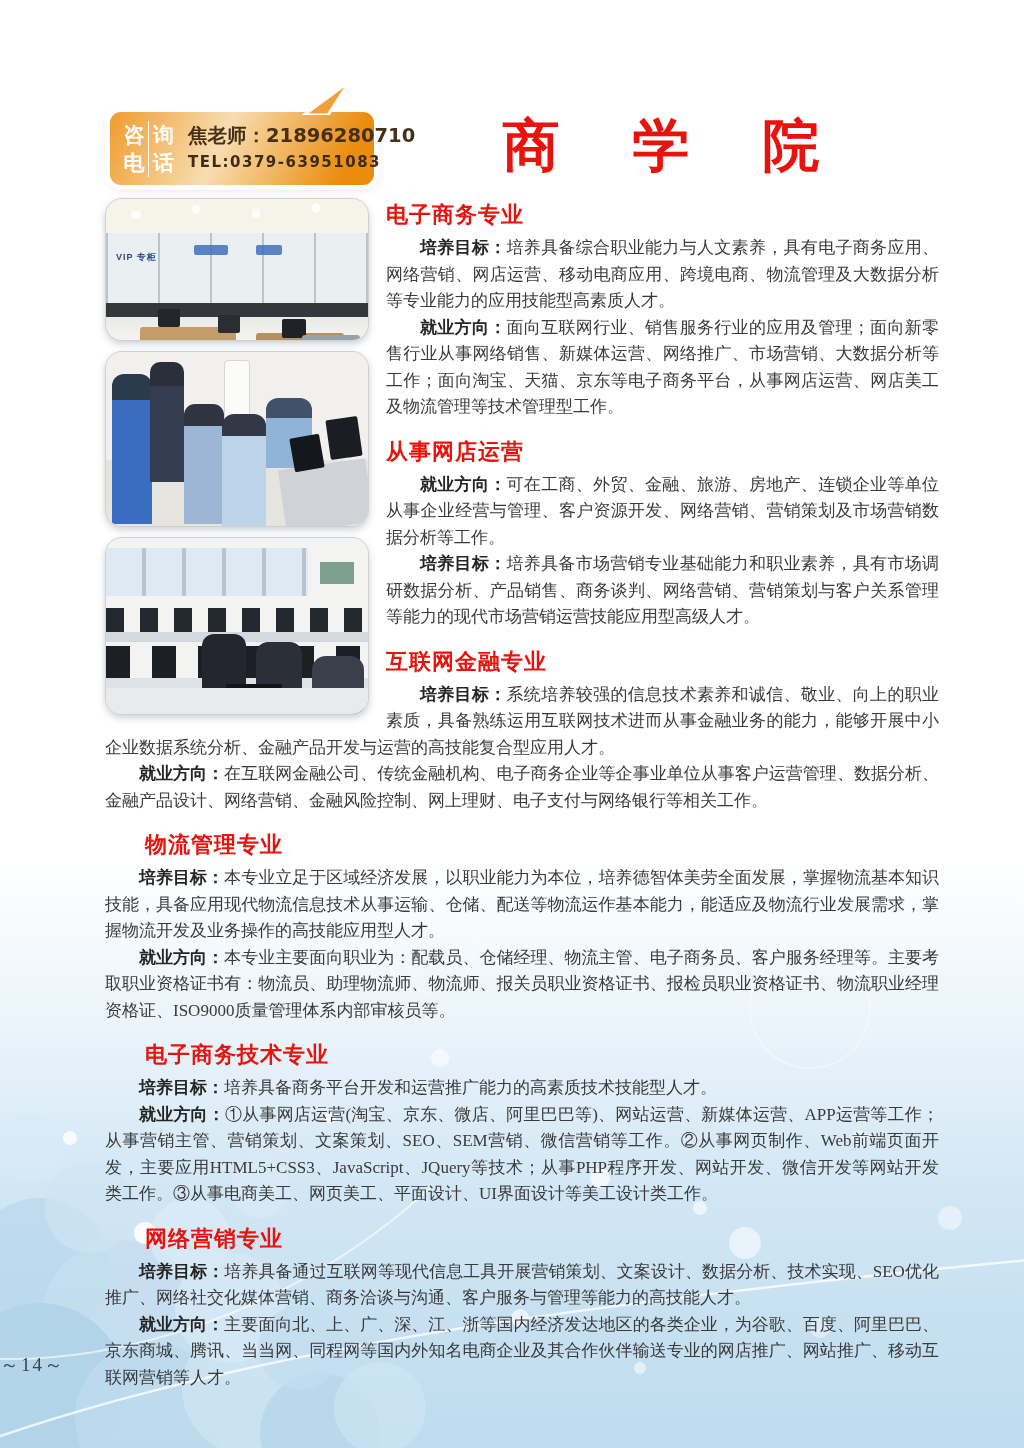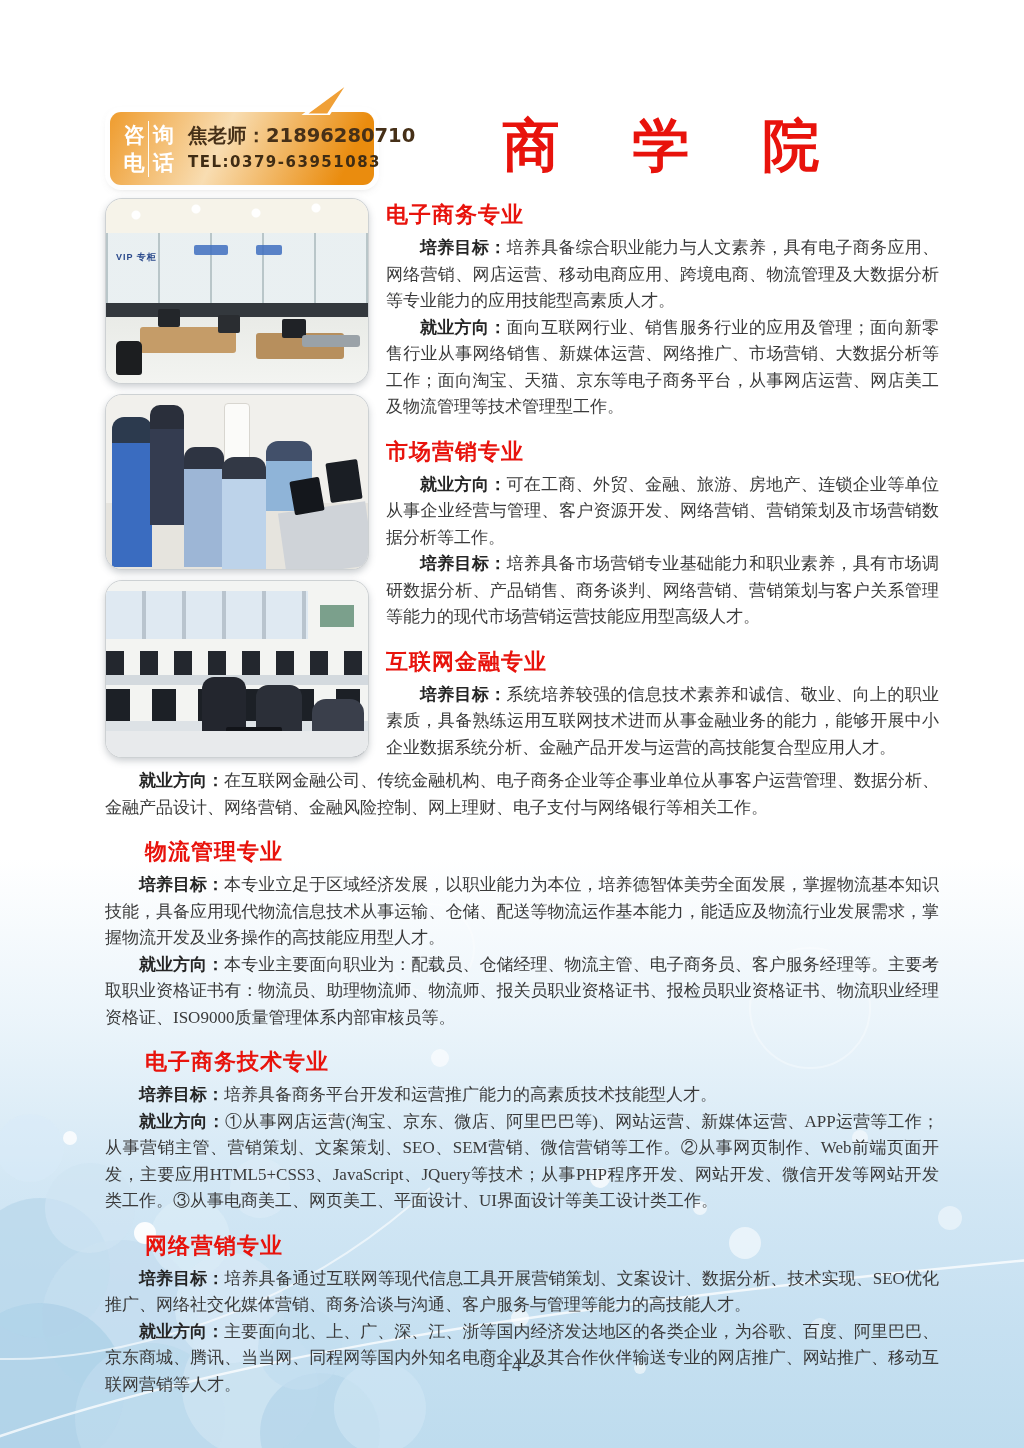--- a/index.html
+++ b/index.html
@@ -58,21 +58,21 @@
   
   .main {
     position:absolute; left:105px; top:198px; width:834px; z-index:2;
   }
   .photo-col { float:left; width:264px; margin-right:17px; }
   .photo {
     position:relative; width:264px; border-radius:17px; overflow:hidden;
     border:1px solid #cdd1d3; box-shadow:0 3px 7px rgba(90,100,110,0.30);
     margin-bottom:10px; background:#eee;
   }
-  .photo.p1 { height:186px; }
+  .photo.p1 { height:143px; }
   .photo.p2 { height:176px; }
   .photo.p3 { height:178px; }
 
   
   .p1 .ceiling { position:absolute; left:0; top:0; right:0; height:34px;
     background:#f6f3e9;
     background-image: radial-gradient(circle 4px at 30px 16px, #fff 0 4px, rgba(255,255,255,0) 5px),
       radial-gradient(circle 4px at 90px 10px, #fff 0 4px, rgba(255,255,255,0) 5px),
       radial-gradient(circle 4px at 150px 14px, #fff 0 4px, rgba(255,255,255,0) 5px),
       radial-gradient(circle 4px at 210px 9px, #fff 0 4px, rgba(255,255,255,0) 5px);
@@ -136,21 +136,21 @@
     font-size:17px; line-height:26.5px; color:#3a3a3a;
     text-align:justify; text-indent:2em; margin:0;
   }
   p.para b {
     font-family:"Liberation Sans",sans-serif; font-weight:700; color:#252525;margin-top:23px;
   }
   .clearL { clear:left; }
   
   .page-number {
     position:absolute; left:0; right:0; top:1352px; z-index:2;
-    text-align:center; color:#3f4347; font-size:19px; letter-spacing:2px;
+    text-align:left; color:#3f4347; font-size:19px; letter-spacing:2px;
     font-family:"Liberation Serif",serif;
   }
 </style>
 </head>
 <body>
 
 <div class="bg-wash"></div>
 
 <svg class="bg-decor" width="1024" height="560" viewBox="0 0 1024 560">
   <g opacity="0.9">
@@ -254,21 +254,21 @@
           <div class="scr"></div>
         </div>
       <div class="floorbar"></div>
     </div>
   </div>
 
   <h2 class="sec-title first">电子商务专业</h2>
   <p class="para"><b>培养目标：</b><span>培养具备综合职业能力与人文素养，具有电子商务应用、网络营销、网店运营、移动电商应用、跨境电商、物流管理及大数据分析等专业能力的应用技能型高素质人才。</span></p>
   <p class="para"><b>就业方向：</b><span>面向互联网行业、销售服务行业的应用及管理；面向新零售行业从事网络销售、新媒体运营、网络推广、市场营销、大数据分析等工作；面向淘宝、天猫、京东等电子商务平台，从事网店运营、网店美工及物流管理等技术管理型工作。</span></p>
 
-  <h2 class="sec-title">市场营销专业</h2>
+  <h2 class="sec-title">从事网店运营</h2>
   <p class="para"><b>就业方向：</b><span>可在工商、外贸、金融、旅游、房地产、连锁企业等单位从事企业经营与管理、客户资源开发、网络营销、营销策划及市场营销数据分析等工作。</span></p>
   <p class="para"><b>培养目标：</b><span>培养具备市场营销专业基础能力和职业素养，具有市场调研数据分析、产品销售、商务谈判、网络营销、营销策划与客户关系管理等能力的现代市场营销运营技能应用型高级人才。</span></p>
 
   <h2 class="sec-title">互联网金融专业</h2>
   <p class="para"><b>培养目标：</b><span>系统培养较强的信息技术素养和诚信、敬业、向上的职业素质，具备熟练运用互联网技术进而从事金融业务的能力，能够开展中小企业数据系统分析、金融产品开发与运营的高技能复合型应用人才。</span></p>
   <p class="para clearL"><b>就业方向：</b><span>在互联网金融公司、传统金融机构、电子商务企业等企事业单位从事客户运营管理、数据分析、金融产品设计、网络营销、金融风险控制、网上理财、电子支付与网络银行等相关工作。</span></p>
 
   <h2 class="sec-title">物流管理专业</h2>
   <p class="para"><b>培养目标：</b><span>本专业立足于区域经济发展，以职业能力为本位，培养德智体美劳全面发展，掌握物流基本知识技能，具备应用现代物流信息技术从事运输、仓储、配送等物流运作基本能力，能适应及物流行业发展需求，掌握物流开发及业务操作的高技能应用型人才。</span></p>
   <p class="para"><b>就业方向：</b><span>本专业主要面向职业为：配载员、仓储经理、物流主管、电子商务员、客户服务经理等。主要考取职业资格证书有：物流员、助理物流师、物流师、报关员职业资格证书、报检员职业资格证书、物流职业经理资格证、ISO9000质量管理体系内部审核员等。</span></p>

